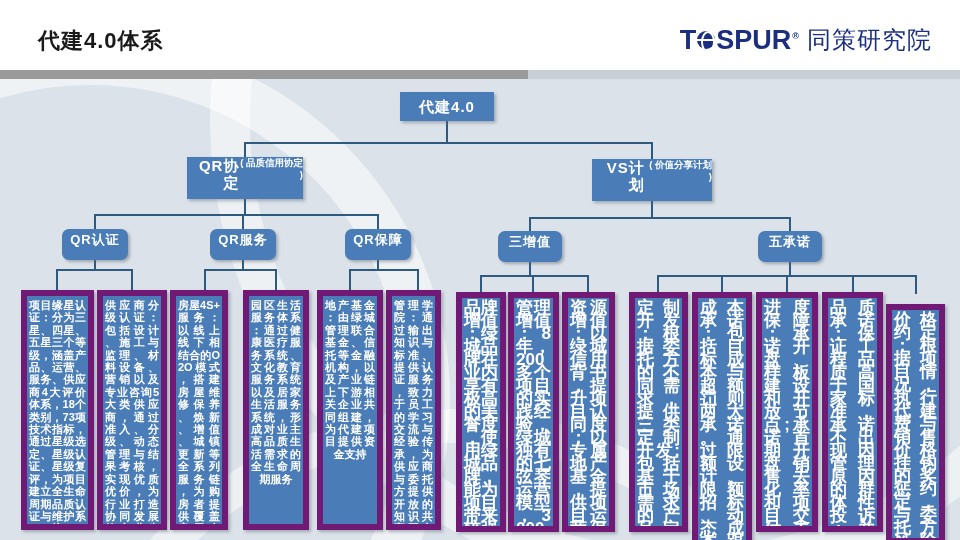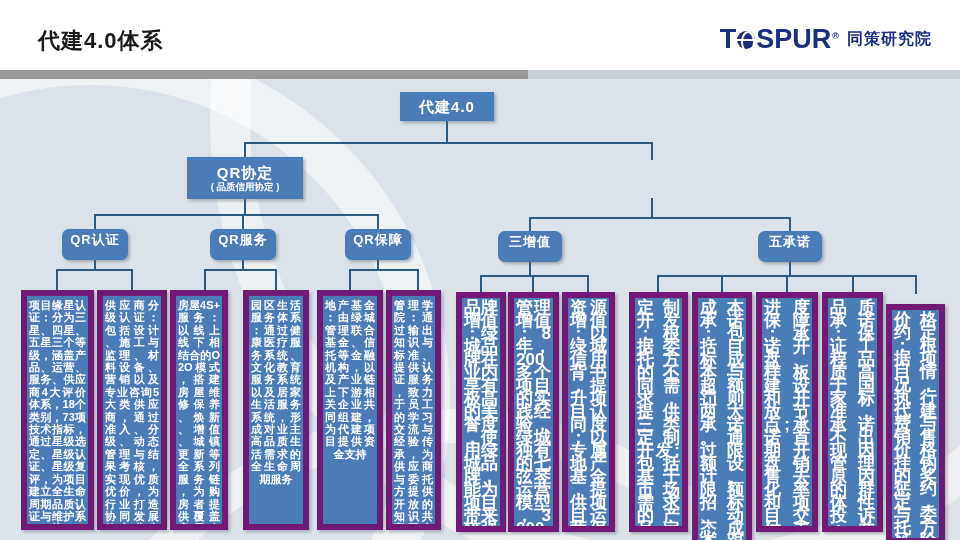--- a/index.html
+++ b/index.html
@@ -7,40 +7,40 @@
   .slide { position:relative; width:960px; height:540px; background:#ffffff; overflow:hidden; margin:0 auto; }
 
   
   .page-title { position:absolute; left:38px; top:26px; font-size:22px; font-weight:bold; color:#1a1a1a; letter-spacing:1px; z-index:6; }
   .logo { position:absolute; right:28px; top:24px; z-index:6; display:flex; align-items:center; color:#1b2e7f; }
   .logo .brand { font-size:27px; font-weight:800; letter-spacing:0px; display:flex; align-items:center; }
   .logo .globe { width:18px; height:18px; border-radius:50%; background:#1b2e7f; position:relative; display:inline-block; margin:0 1px; }
   .logo .globe::before { content:""; position:absolute; left:4px; top:0; width:10px; height:18px; border:2px solid #fff; border-radius:50%; }
   .logo .globe::after { content:""; position:absolute; left:0; top:8px; width:18px; height:2px; background:#fff; }
   .logo sup { font-size:9px; font-weight:bold; vertical-align:top; margin:-8px 2px 0 1px; }
-  .logo .institute { font-size:16px; font-weight:bold; margin-left:6px; letter-spacing:1px; }
+  .logo .institute { font-size:24px; font-weight:normal; margin-left:6px; letter-spacing:1px; }
   .divider { position:absolute; left:0; top:70px; width:960px; height:9px; z-index:5;
              background:linear-gradient(to right,#9a9a9a 0%,#9a9a9a 55%,#c9cfd6 55%,#c9cfd6 100%); }
 
   
   .content-bg { position:absolute; left:0; top:79px; width:960px; height:461px; background:#dbe2e9; z-index:0; }
   .watermark { position:absolute; left:0; top:79px; width:960px; height:461px; overflow:hidden; z-index:1; }
   .wm-circle { position:absolute; border-radius:50%; }
   .wm1 { left:-270px; top:-40px; width:720px; height:720px; border:46px solid rgba(255,255,255,.55); }
   .wm2 { left:210px; top:-430px; width:940px; height:940px; border:40px solid rgba(255,255,255,.5); }
   .wm3 { left:40px; top:330px; width:820px; height:820px; border:34px solid rgba(255,255,255,.5); }
 
   
   svg.connectors { position:absolute; left:0; top:0; z-index:2; }
 
   
   .node { position:absolute; background:#4a7db7; color:#ffffff; font-weight:bold; text-align:center; z-index:3;
           box-shadow:2px 2px 3px rgba(90,100,115,.45); }
   .root { font-size:15px; line-height:29px; letter-spacing:1px; }
-  .branch { display:flex; flex-direction:column; justify-content:center; height:42px; }
+  .branch { display:flex; justify-content:center; height:42px;text-align:right; }
   .branch-label { font-size:15px; line-height:17px; letter-spacing:1px; }
   .branch-sub { font-size:9.5px; line-height:12px; font-weight:bold; }
   .cat { font-size:13px; height:31px; line-height:22px; letter-spacing:1px;border-radius:7px; }
   .leaf { border:6px solid #701a75; padding:3px 2px; text-align:justify; text-align-last:center;
           word-break:break-all; line-break:anywhere; overflow:hidden; }
   .leaf.s1 { font-size:11px; line-height:12.4px; }
   .leaf.s2 { font-size:17px; line-height:13px; }
 </style>
 </head>
 <body>
@@ -71,20 +71,24 @@
   <svg class="connectors" width="960" height="540">
     <path d="M447 121 V144 M245 143 H653 M245 142 V158 M652 142 V160 M245 198 V216 M95 215 H379 M95 214 V230 M243 214 V230 M378 214 V230 M652 198 V219 M530 218 H791 M530 217 V232 M790 217 V232 M95 251 V271 M57 270 H132 M57 269 V294 M132 269 V294 M243 251 V271 M205 270 H277 M205 269 V294 M276 269 V294 M378 251 V271 M350 270 H419 M350 269 V294 M418 269 V294 M530 254 V277 M481 276 H589 M481 275 V294 M533 275 V294 M588 275 V294 M790 254 V277 M658 276 H917 M658 275 V294 M722 275 V294 M787 275 V294 M853 275 V294 M916 275 V294" fill="none" stroke="#2e5a80" stroke-width="2" shape-rendering="crispEdges"></path>
   </svg>
 
   <div class="node root" style="left:400px;top:92px;width:94px;height:29px">代建4.0</div>
 
   <div class="node branch" style="left:187px;top:157px;width:116px">
     <div class="branch-label">QR协定</div>
     <div class="branch-sub">( 品质信用协定 )</div>
   </div>
+  <div class="node branch" style="left:592px;top:159px;width:120px">
+    <div class="branch-label">VS计划</div>
+    <div class="branch-sub">( 价值分享计划 )</div>
+  </div>
 
   <div class="node cat" style="left:62px;top:229px;width:66px">QR认证</div>
   <div class="node cat" style="left:210px;top:229px;width:66px">QR服务</div>
   <div class="node cat" style="left:345px;top:229px;width:66px">QR保障</div>
   <div class="node cat" style="left:498px;top:231px;width:64px">三增值</div>
   <div class="node cat" style="left:758px;top:231px;width:64px">五承诺</div>
 
   <div class="node leaf s1" style="left:21px;top:290px;width:73px;height:240px">项目缘星认证：分为三星、四星、五星三个等级，涵盖产品、运营、服务、供应商4大评价体系，18个类别，73项技术指标，通过星级选定、星级认证、星级复评，为项目建立全生命周期品质认证与维护系统</div>
   <div class="node leaf s1" style="left:97px;top:290px;width:70px;height:240px">供应商分级认证：包括设计、施工与监理、材料设备、营销以及专业咨询5大类供应商，通过准入、分级、动态管理与结果考核，实现优质优价，为行业打造协同发展的产业生态圈</div>
   <div class="node leaf s1" style="left:170px;top:290px;width:58px;height:240px">房屋4S+服务：以线上线下相结合的O2O模式，搭建房屋维修保养、焕新、增值、城镇更新等全系列服务链，为购房者提供覆盖房屋全使用周期的优质4S+服务</div>

